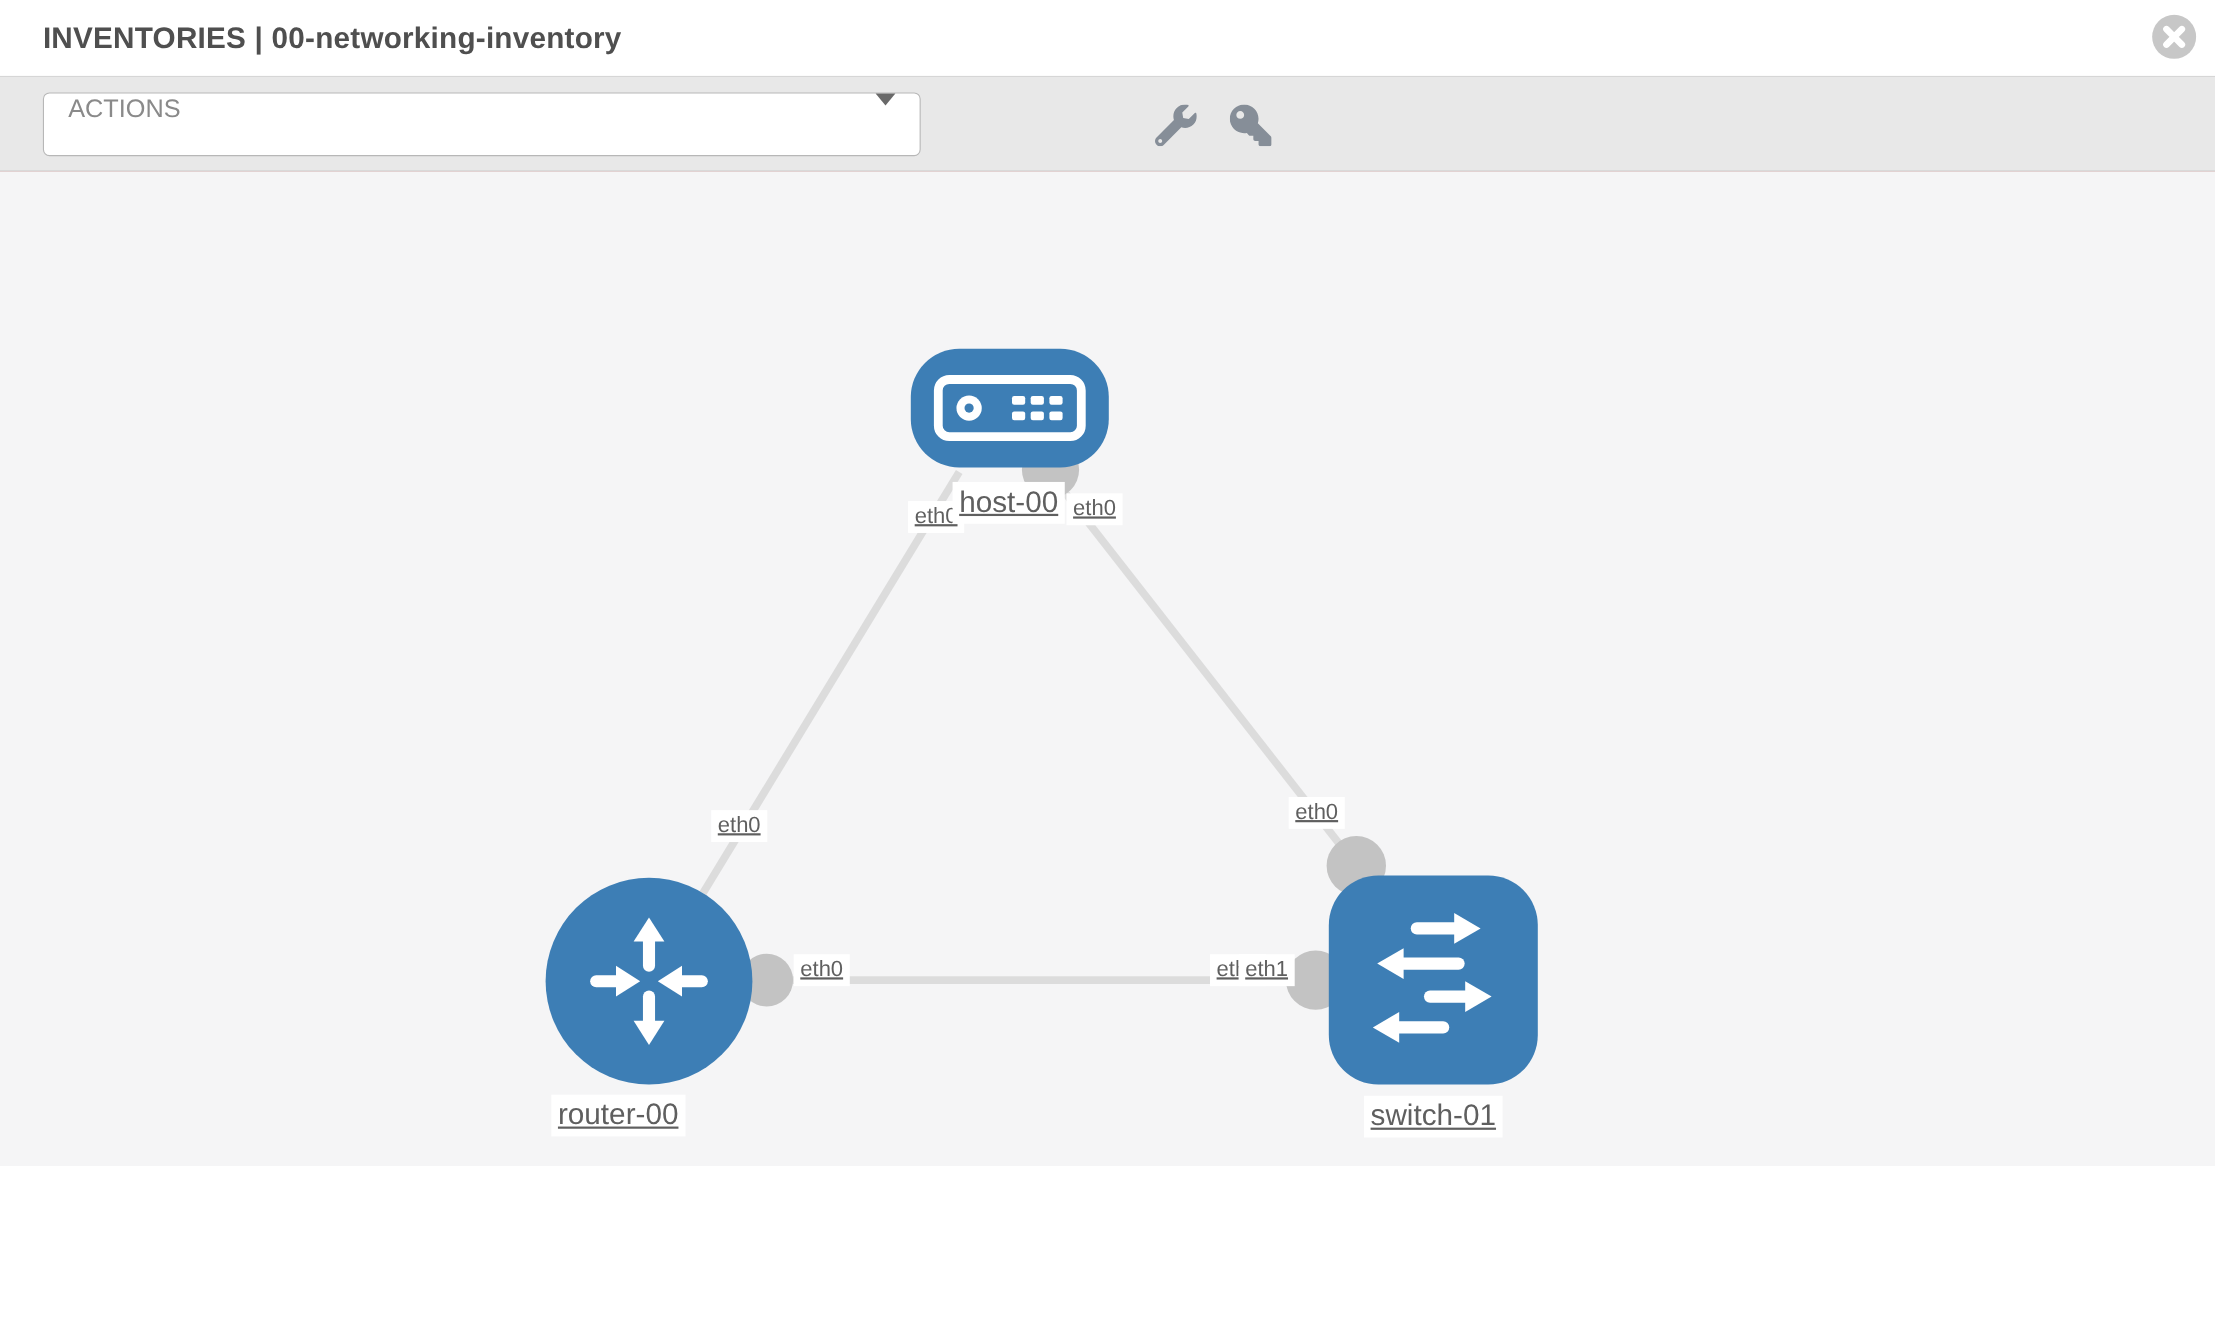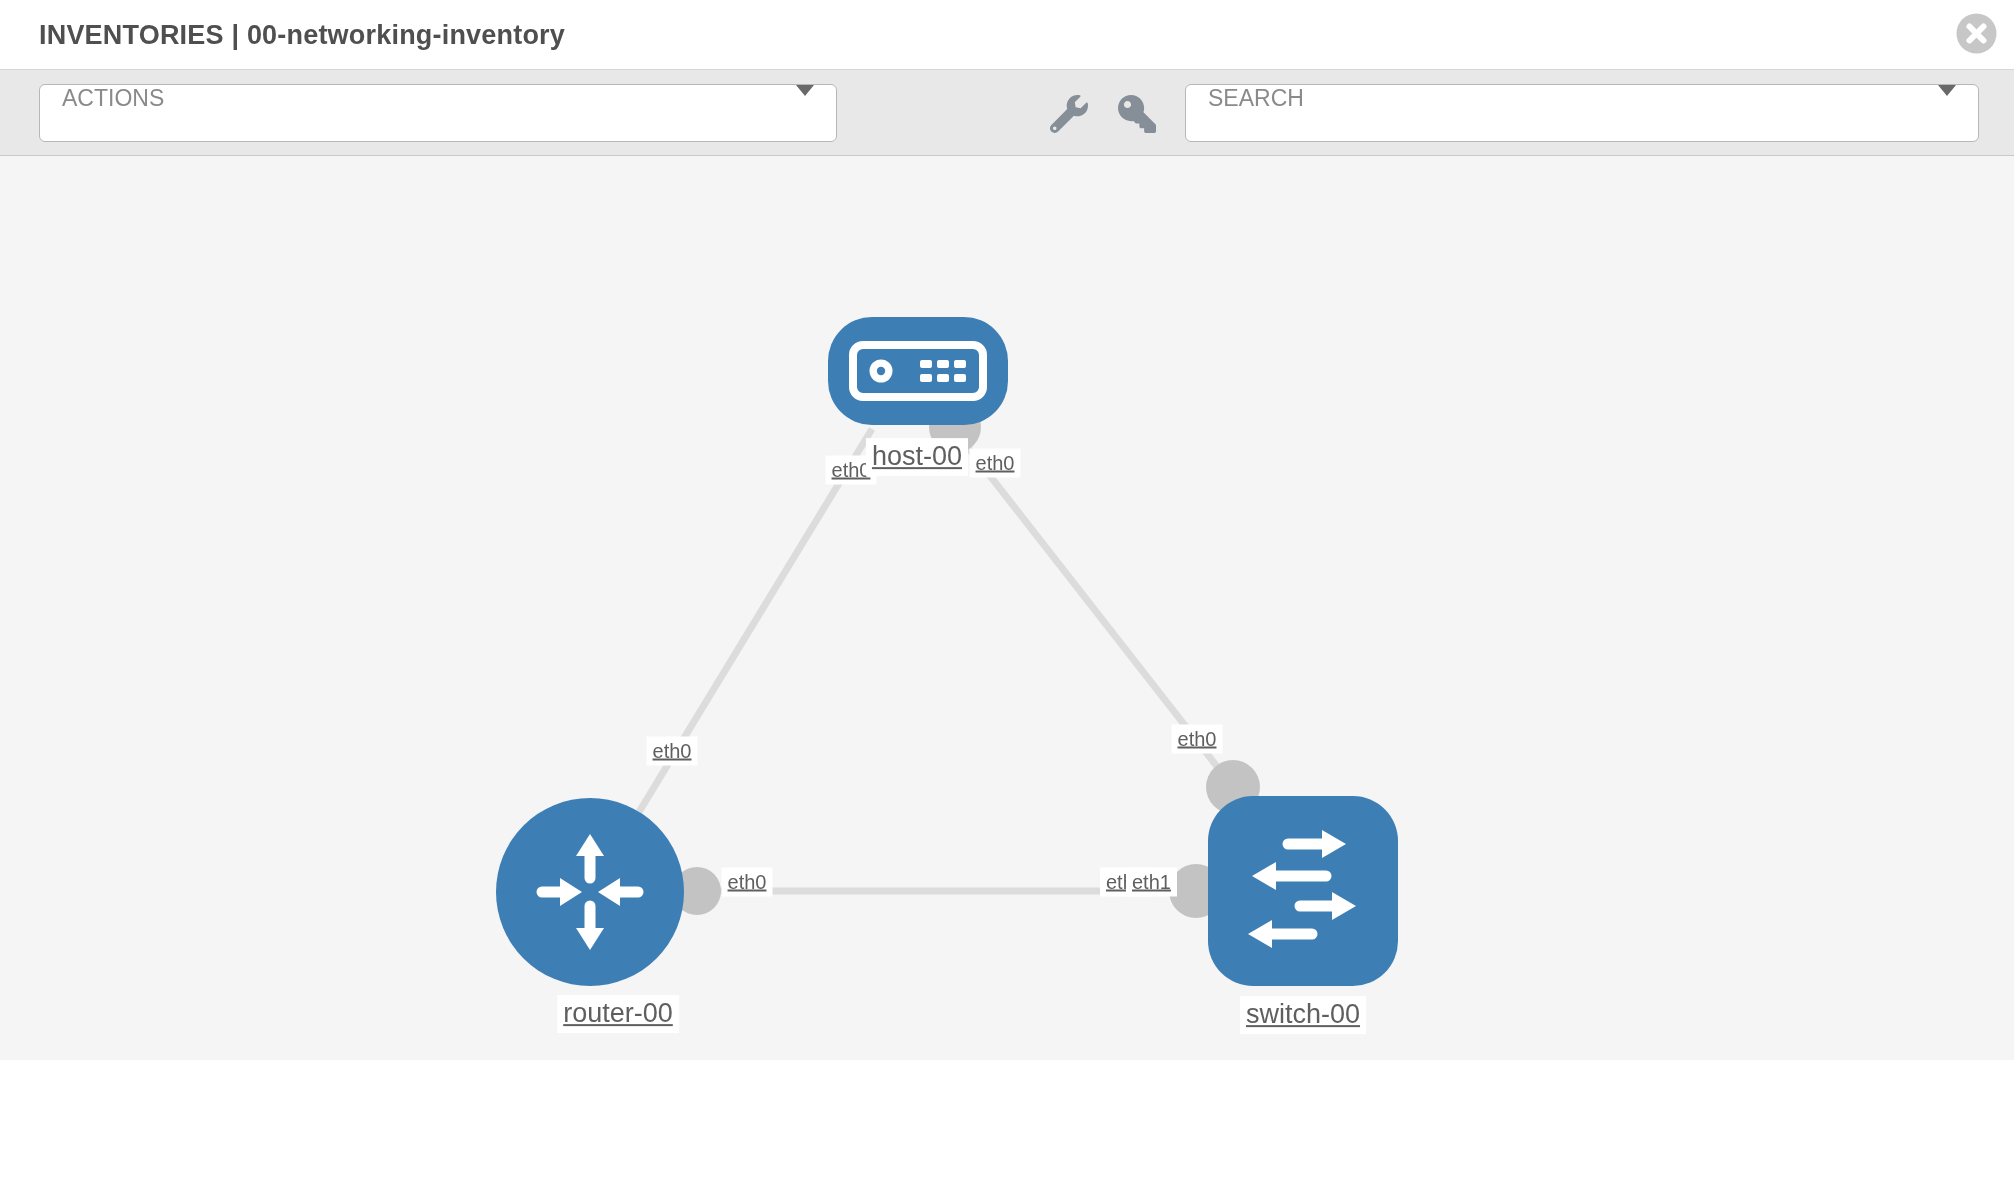--- a/index.html
+++ b/index.html
@@ -81,24 +81,20 @@
       <span class="caret"></span>
     </div>
 
     <svg class="tool-icon wrench" viewBox="0 0 512 512">
       <path fill="#868e98" d="M507.73 109.1c-2.24-9.03-13.54-12.09-20.12-5.51l-74.36 74.36-67.88-11.31-11.31-67.88 74.36-74.36c6.62-6.62 3.43-17.9-5.66-20.16-47.38-11.74-99.55.91-136.58 37.93-39.64 39.64-50.55 97.1-34.05 147.2L18.74 402.76c-24.99 24.99-24.99 65.51 0 90.5 24.99 24.99 65.51 24.99 90.5 0l213.21-213.21c50.12 16.71 107.47 5.68 147.37-34.22 37.07-37.07 49.7-89.32 37.91-136.73zM64 472c-13.25 0-24-10.75-24-24 0-13.26 10.75-24 24-24s24 10.74 24 24c0 13.25-10.75 24-24 24z"></path>
     </svg>
     <svg class="tool-icon key" viewBox="0 0 512 512">
       <path fill="#868e98" transform="translate(512,0) scale(-1,1)" d="M512 176.001C512 273.203 433.202 352 336 352c-11.22 0-22.19-1.062-32.827-3.069l-24.012 27.014A23.999 23.999 0 0 1 261.223 384H224v40c0 13.255-10.745 24-24 24h-40v40c0 13.255-10.745 24-24 24H24c-13.255 0-24-10.745-24-24v-78.059c0-6.365 2.529-12.47 7.029-16.971l161.802-161.802C163.108 213.814 160 195.271 160 176 160 78.798 238.797.001 335.999 0 433.488-.001 512 78.511 512 176.001zM336 128c0 26.51 21.49 48 48 48s48-21.49 48-48-21.49-48-48-48-48 21.49-48 48z"></path>
     </svg>
 
-    <div class="select-box search-box">
-      <span class="ph">SEARCH</span>
-      <span class="caret"></span>
-    </div>
   </div>
 
   <div class="canvas">
 
     <svg class="wires" width="2014" height="1043" viewBox="0 0 2014 1043">
       <line class="link" x1="872" y1="273" x2="639" y2="656"></line>
       <line class="link" x1="955" y1="275" x2="1233" y2="631"></line>
       <line class="link" x1="697" y1="735" x2="1196" y2="735"></line>
       <circle class="port" cx="955" cy="271" r="26"></circle>
       <circle class="port" cx="697" cy="735" r="24"></circle>
@@ -154,22 +150,22 @@
     <div class="chip if-chip" style="left:672px; top:595px;">eth0</div>
     <div class="chip if-chip" style="left:995px; top:307px;">eth0</div>
     <div class="chip if-chip" style="left:1197px; top:583px;">eth0</div>
     <div class="chip if-chip" style="left:747px; top:726px;">eth0</div>
     <div class="overlap-wrap" style="left:1100px; top:726px;">
       <div class="chip overlap-back">eth0</div>
       <div class="chip overlap-front">eth1</div>
     </div>
 
     <div class="chip name-chip" style="left:917px;  top:301px;">host-00</div>
-    <div class="chip name-chip" style="left:618px;  top:858px;">router-00</div>
-    <div class="chip name-chip" style="left:1303px; top:859px;">switch-00</div>
+    <div class="chip name-chip" style="left:562px;  top:858px;">router-00</div>
+    <div class="chip name-chip" style="left:1303px; top:859px;">switch-01</div>
 
     <div class="zoom-panel">
       <div class="zoom-percent">130%</div>
       <svg class="zoom-minus" viewBox="0 0 36 36">
         <line x1="5" y1="18" x2="31" y2="18" stroke="#959ca4" stroke-width="7" stroke-linecap="round"></line>
       </svg>
       <div class="zoom-track"></div>
       <div class="zoom-handle"></div>
       <svg class="zoom-plus" viewBox="0 0 36 36">
         <line x1="18" y1="5" x2="18" y2="31" stroke="#959ca4" stroke-width="7" stroke-linecap="round"></line>

